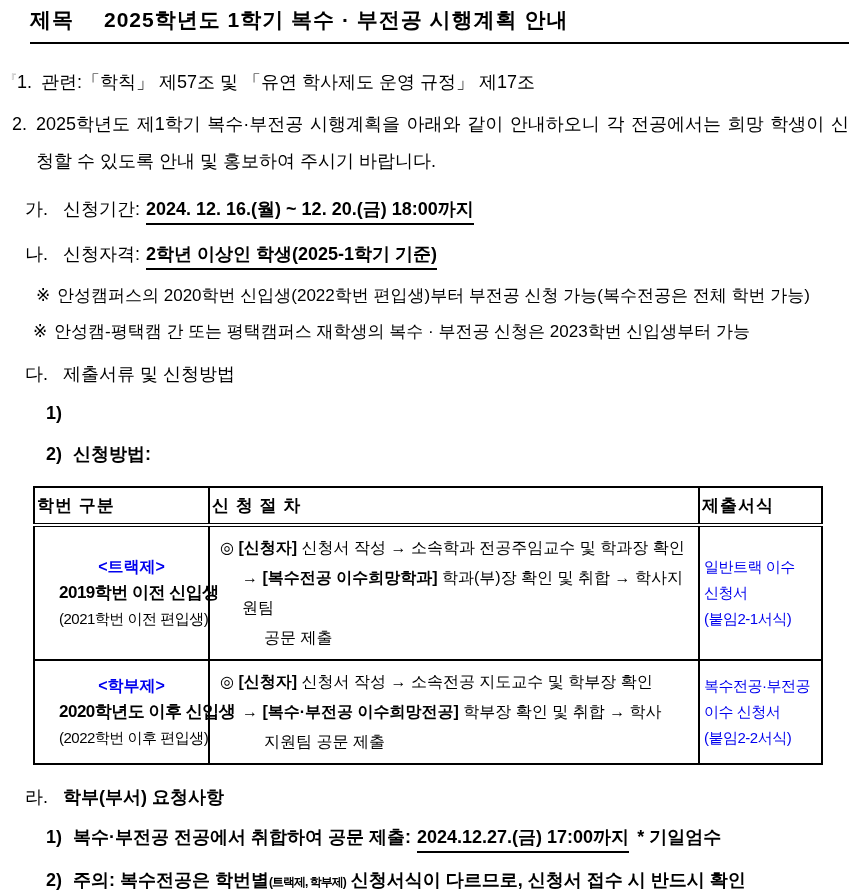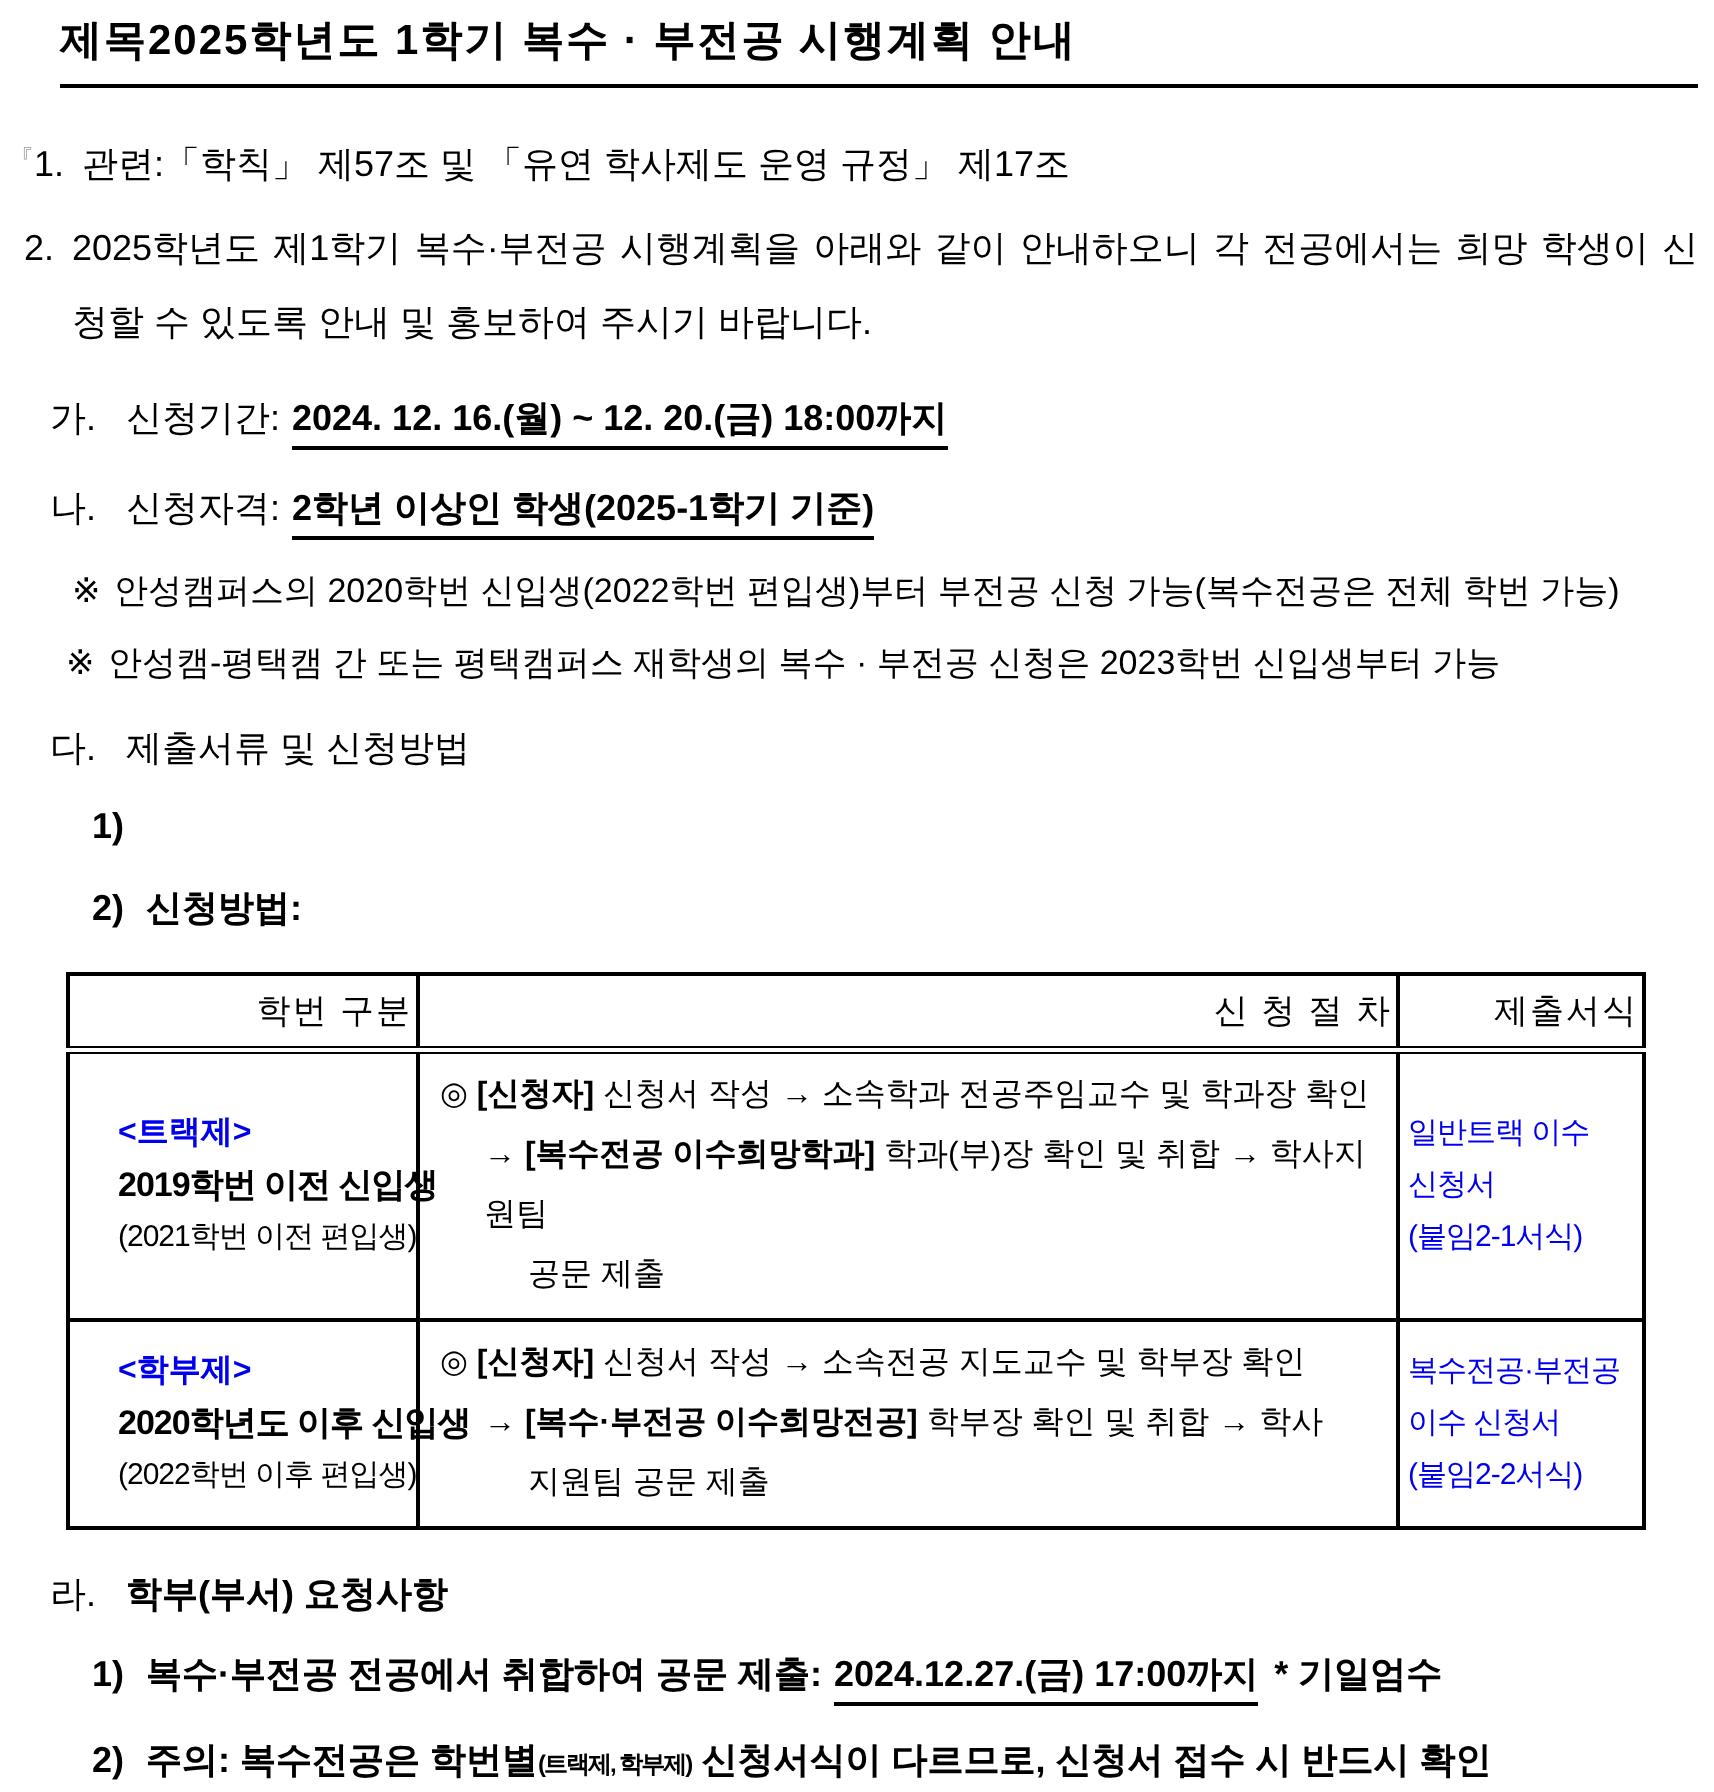--- a/index.html
+++ b/index.html
@@ -5,21 +5,21 @@
   html,body{margin:0;padding:0;background:#fff;}
   body{
     width:857px;height:896px;overflow:hidden;
     font-family:"Liberation Sans","DejaVu Sans",sans-serif;
     color:#000;
   }
   .page{width:857px;height:896px;position:relative;box-sizing:border-box;}
 
   
   .title-row{
-    display:flex;align-items:baseline;
+    display:flex;align-items:baseline;gap:30px;
     margin:6px 8px 0 30px;padding-bottom:8px;
     border-bottom:2px solid #000;
     font-size:21px;font-weight:bold;letter-spacing:1px;
   }
 
   
   .row{display:flex;align-items:baseline;font-size:18px;line-height:25px;}
   .num{flex:none;}
   .para{margin:0;flex:1;}
   .just{text-align:justify;}
@@ -54,25 +54,25 @@
   .da2{margin-top:16px;}
 
   
   table{
     border-collapse:collapse;table-layout:fixed;
     width:788px;margin:19px 0 0 33px;
     border:2px solid #000;
   }
   th,td{border:2px solid #000;vertical-align:middle;}
   th{
-    font-size:17px;font-weight:normal;letter-spacing:1px;
-    padding:6px 2px;border-bottom:4px double #000;text-align:right;
+    font-size:17px;font-weight:bold;letter-spacing:1px;
+    padding:6px 2px;border-bottom:4px double #000;text-align:left;
   }
   td{padding:6px 4px;}
-  .cat{line-height:26px;padding-left:24px;}
+  .cat{text-align:center;line-height:26px;padding-left:24px;}
   .cat-tag{font-size:16px;font-weight:bold;}
   .cat-name{font-size:17px;font-weight:bold;letter-spacing:-0.5px;white-space:nowrap;}
   .cat-sub{font-size:15px;letter-spacing:-0.5px;white-space:nowrap;}
   .proc{font-size:16px;line-height:30px;padding-left:10px;}
   .proc .ind1{padding-left:22px;}
   .proc .ind2{padding-left:44px;}
   .form{text-align:left;font-size:15px;line-height:26px;letter-spacing:-0.5px;}
 
   .ra{margin-top:20px;}
   .ra1{margin-top:15px;}

